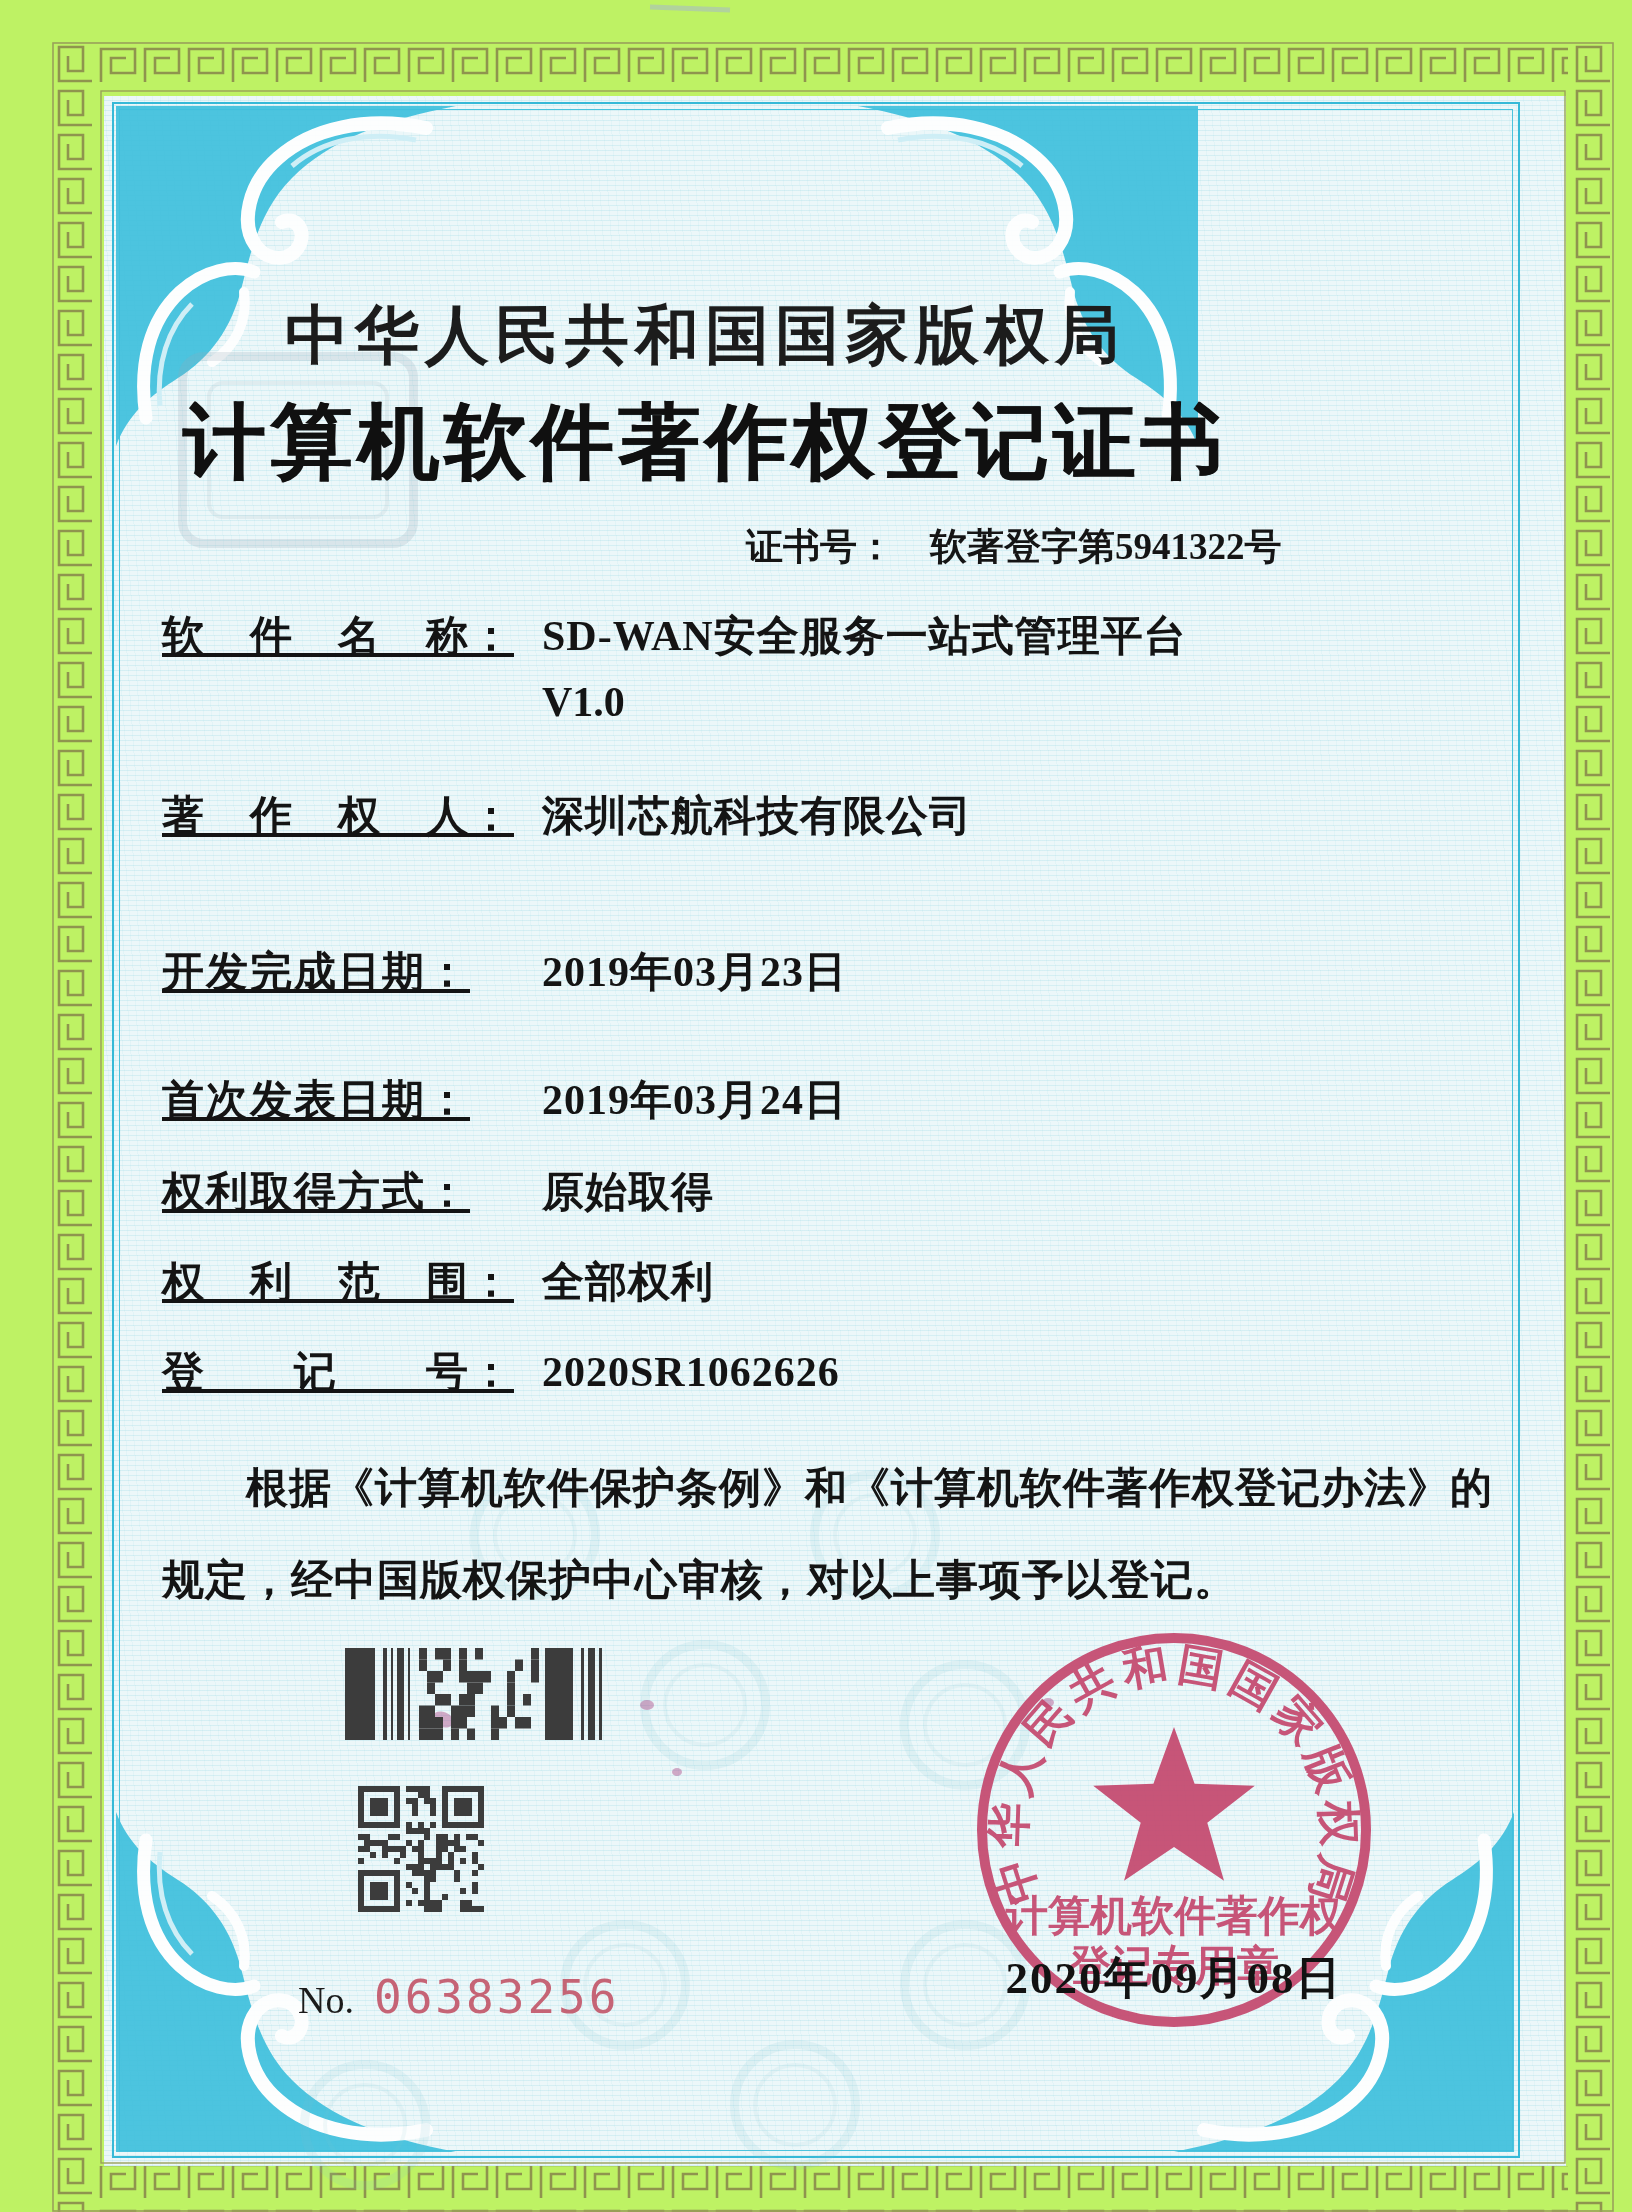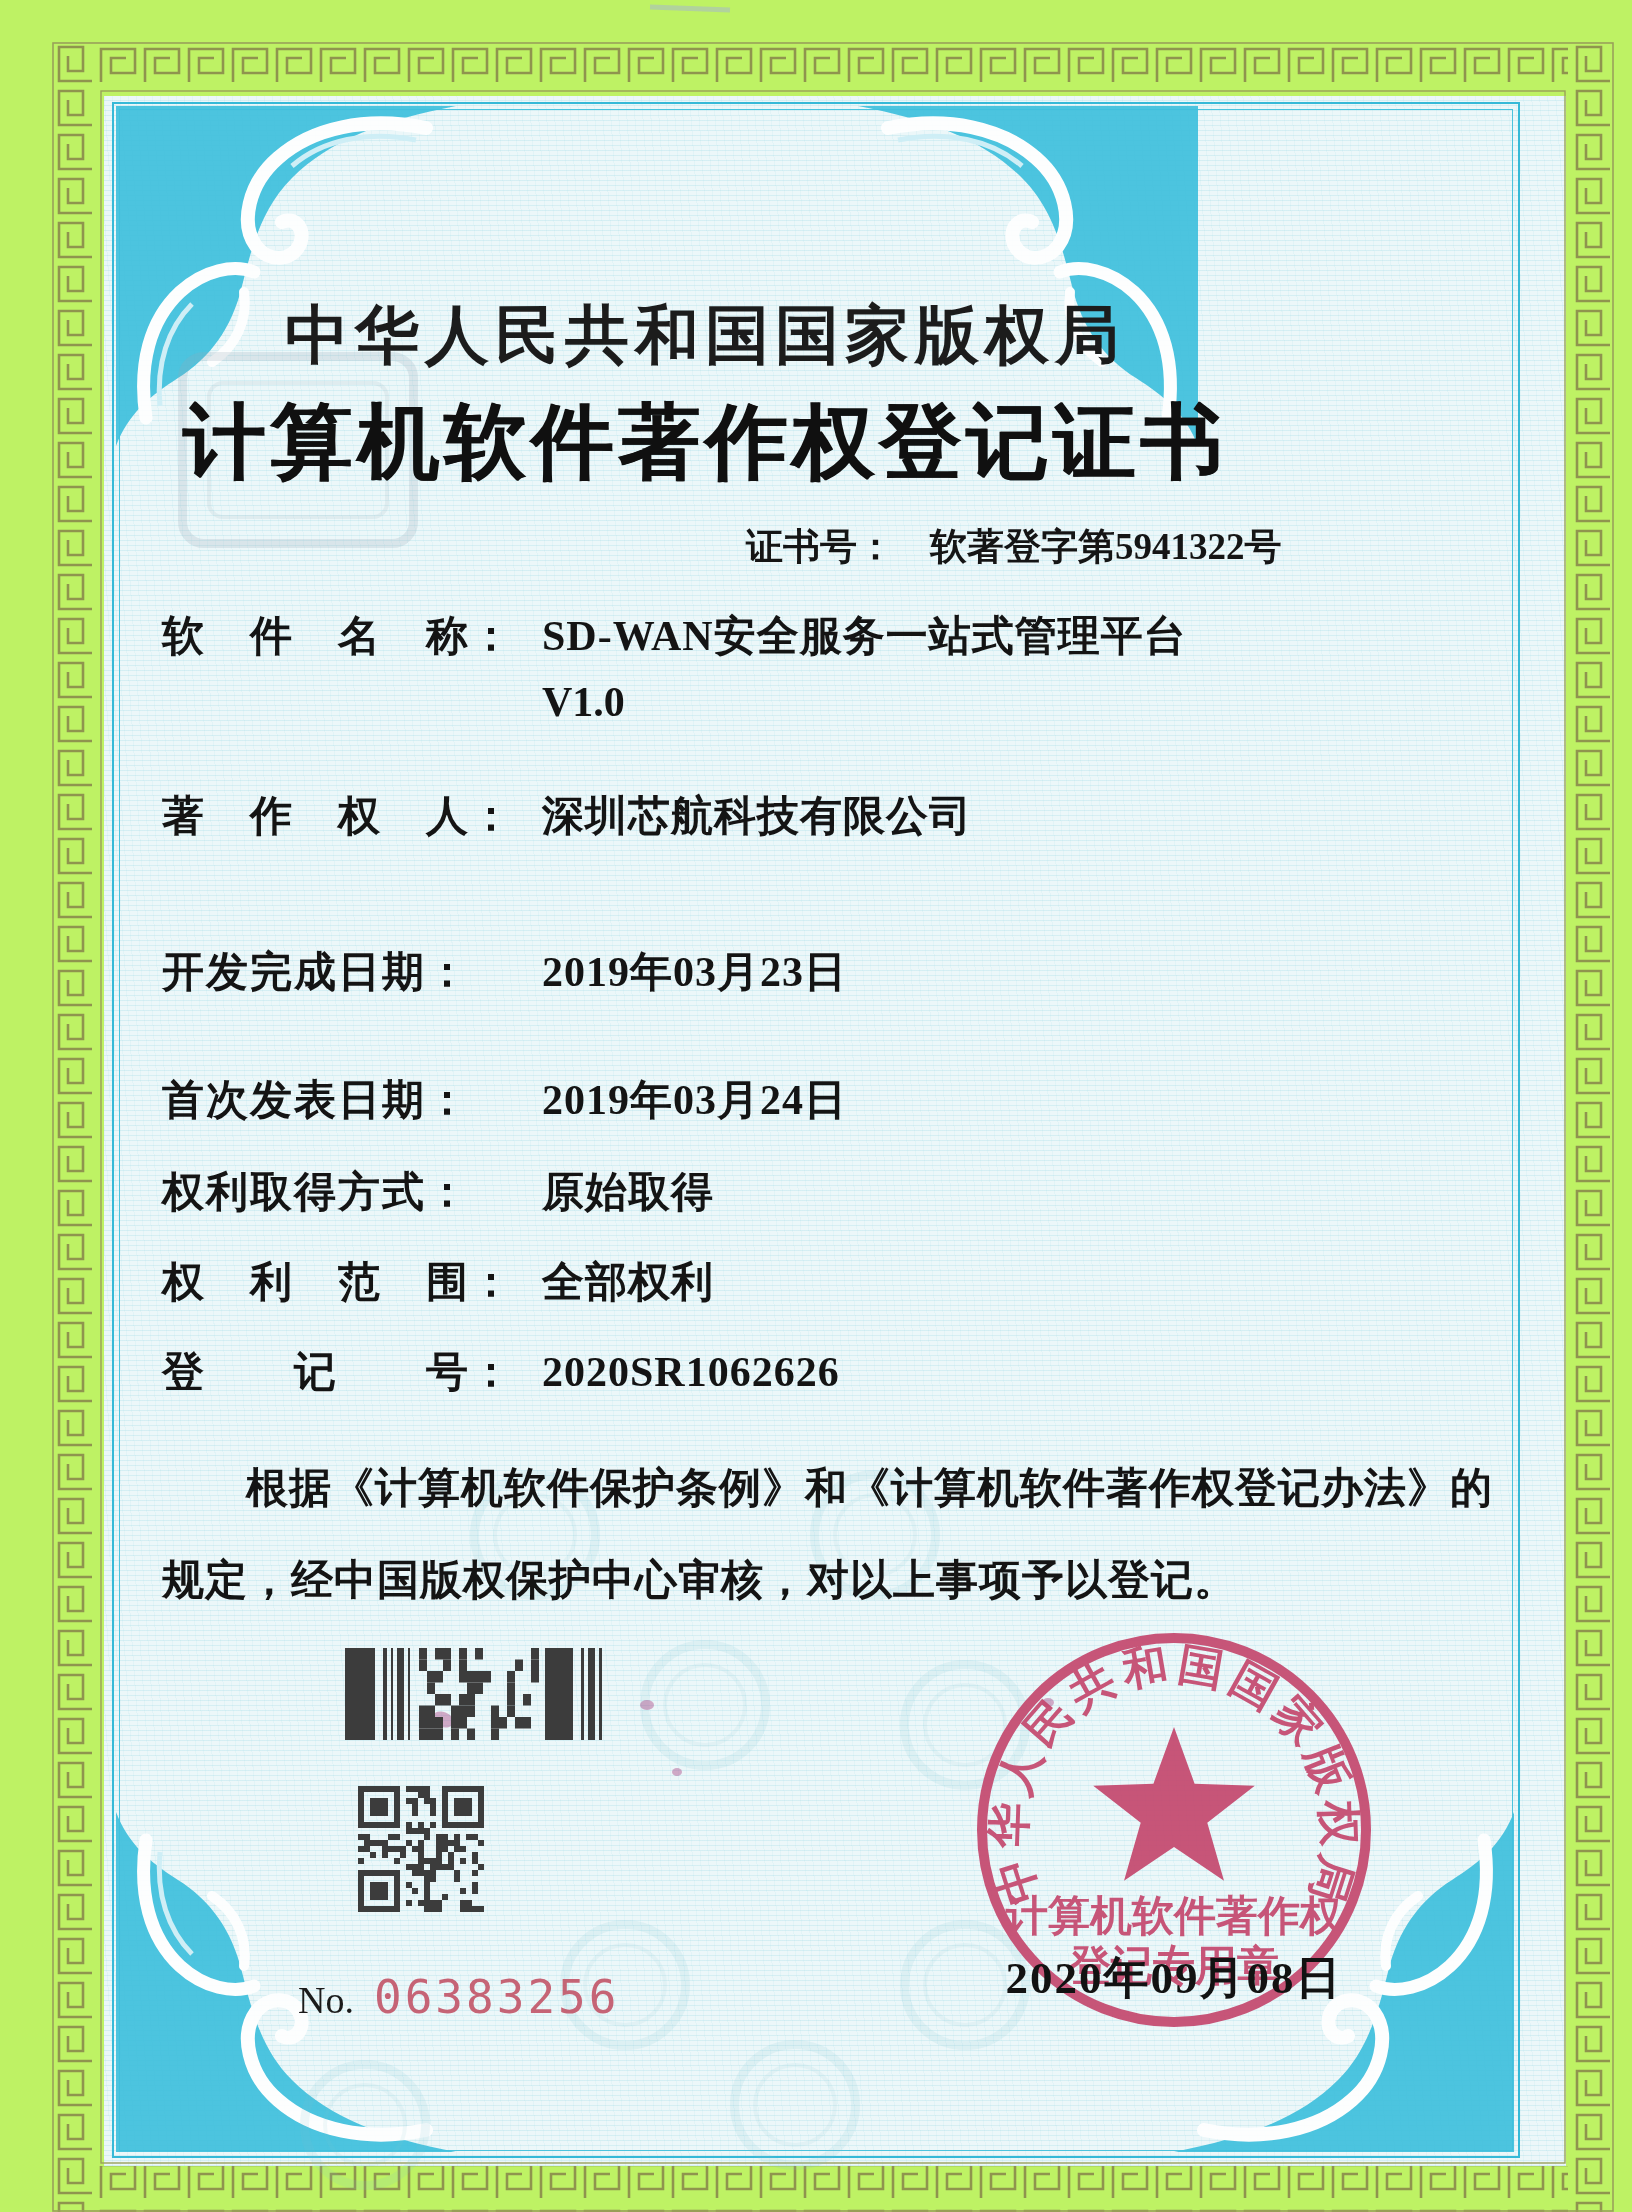--- a/index.html
+++ b/index.html
@@ -26,21 +26,21 @@
   .fl-br{left:1174px;top:1812px;transform:scale(-1,-1);}
 
   .title{left:130px;top:292px;width:1150px;text-align:center;font-size:64px;font-weight:bold;
          letter-spacing:6px;color:#1c1c1c;}
   .subtitle{left:120px;top:388px;width:1170px;text-align:center;font-size:82px;font-weight:bold;
          letter-spacing:5px;color:#101010;text-shadow:1px 0 0 #101010;}
   .cert-line{left:735px;top:522px;font-size:37px;font-weight:bold;color:#151515;white-space:nowrap;margin-left:11px;}
   .cert-line .cl-label{margin-right:36px;}
 
   .field-row{left:162px;font-size:42px;font-weight:bold;color:#141414;white-space:nowrap;}
-  .f-label{display:inline-block;width:380px;letter-spacing:2px;}
+  .f-label{display:inline-block;width:380px;letter-spacing:2px;text-decoration:underline;}
   .f-value{letter-spacing:1px;}
   .row-0{top:608px;} .row-v2{left:542px;top:678px;font-size:42px;font-weight:bold;color:#141414;}
   .row-1{top:788px;} .row-2{top:944px;} .row-3{top:1072px;}
   .row-4{top:1164px;} .row-5{top:1254px;} .row-6{top:1344px;}
 
   .stmt{font-size:42px;font-weight:bold;color:#141414;letter-spacing:1px;white-space:nowrap;}
   .stmt1{left:246px;top:1460px;}
   .stmt2{left:162px;top:1552px;}
 
   .barcode{left:345px;top:1648px;}

